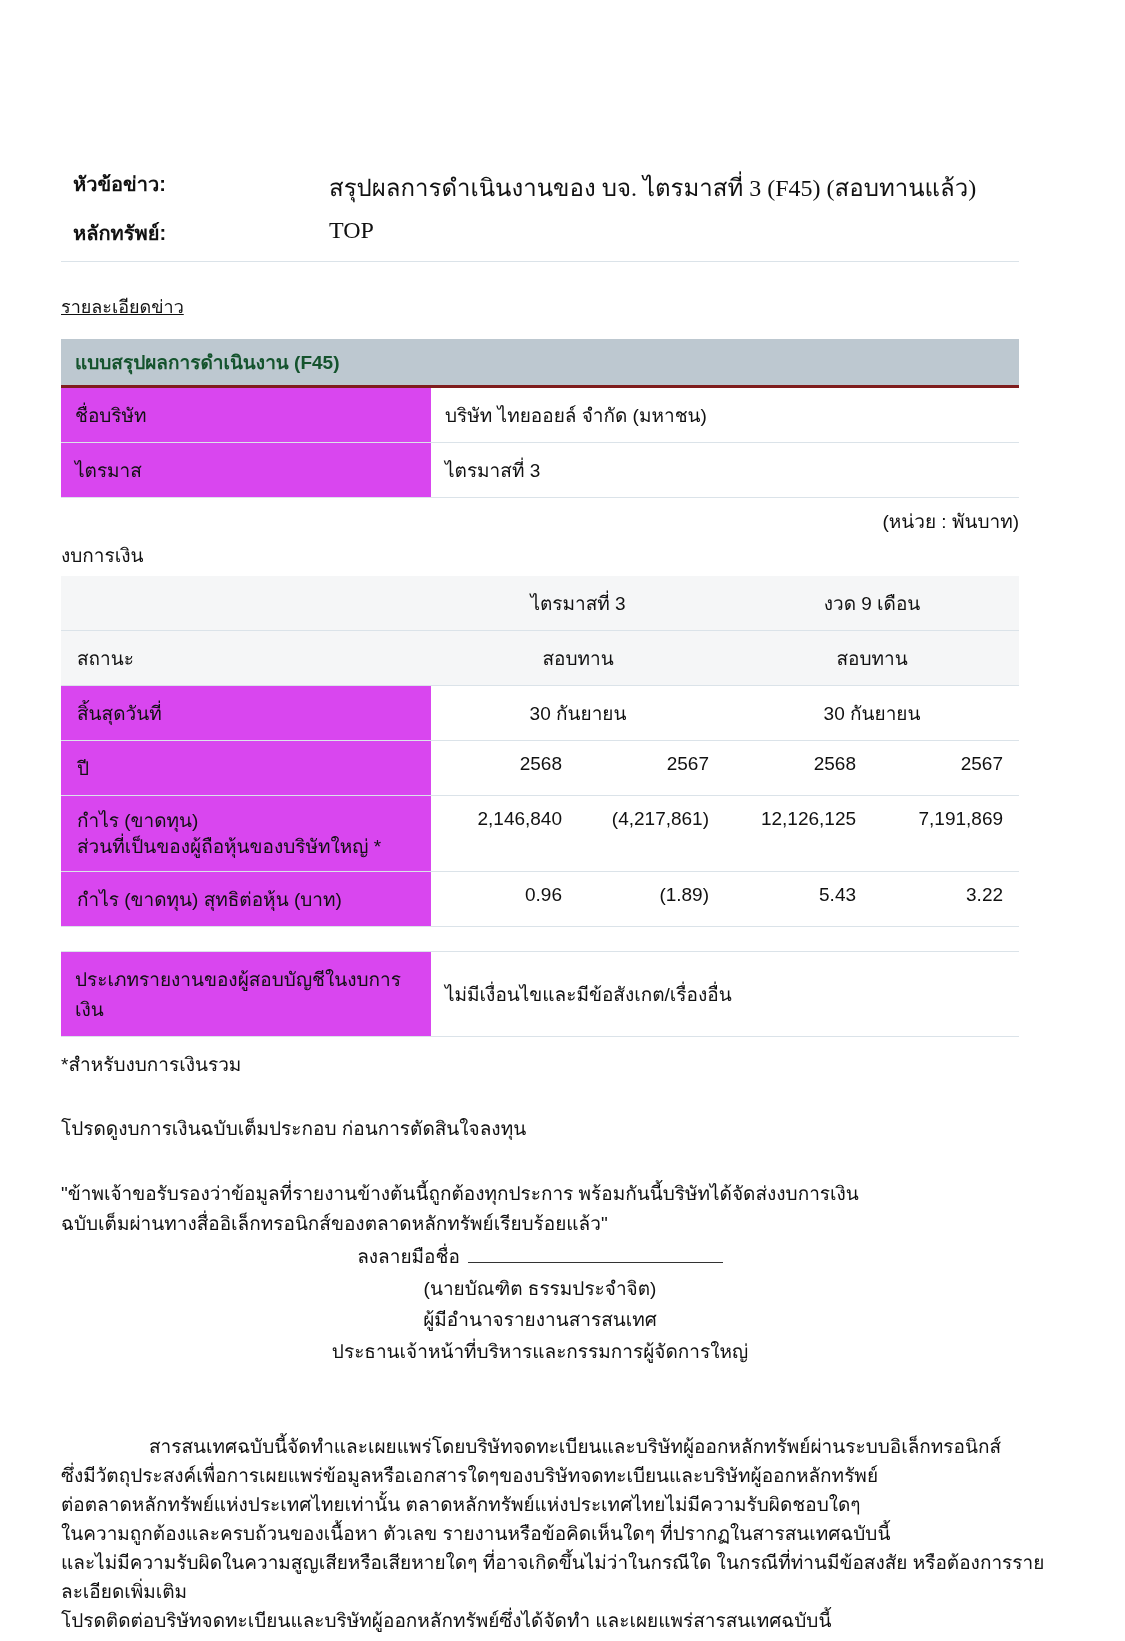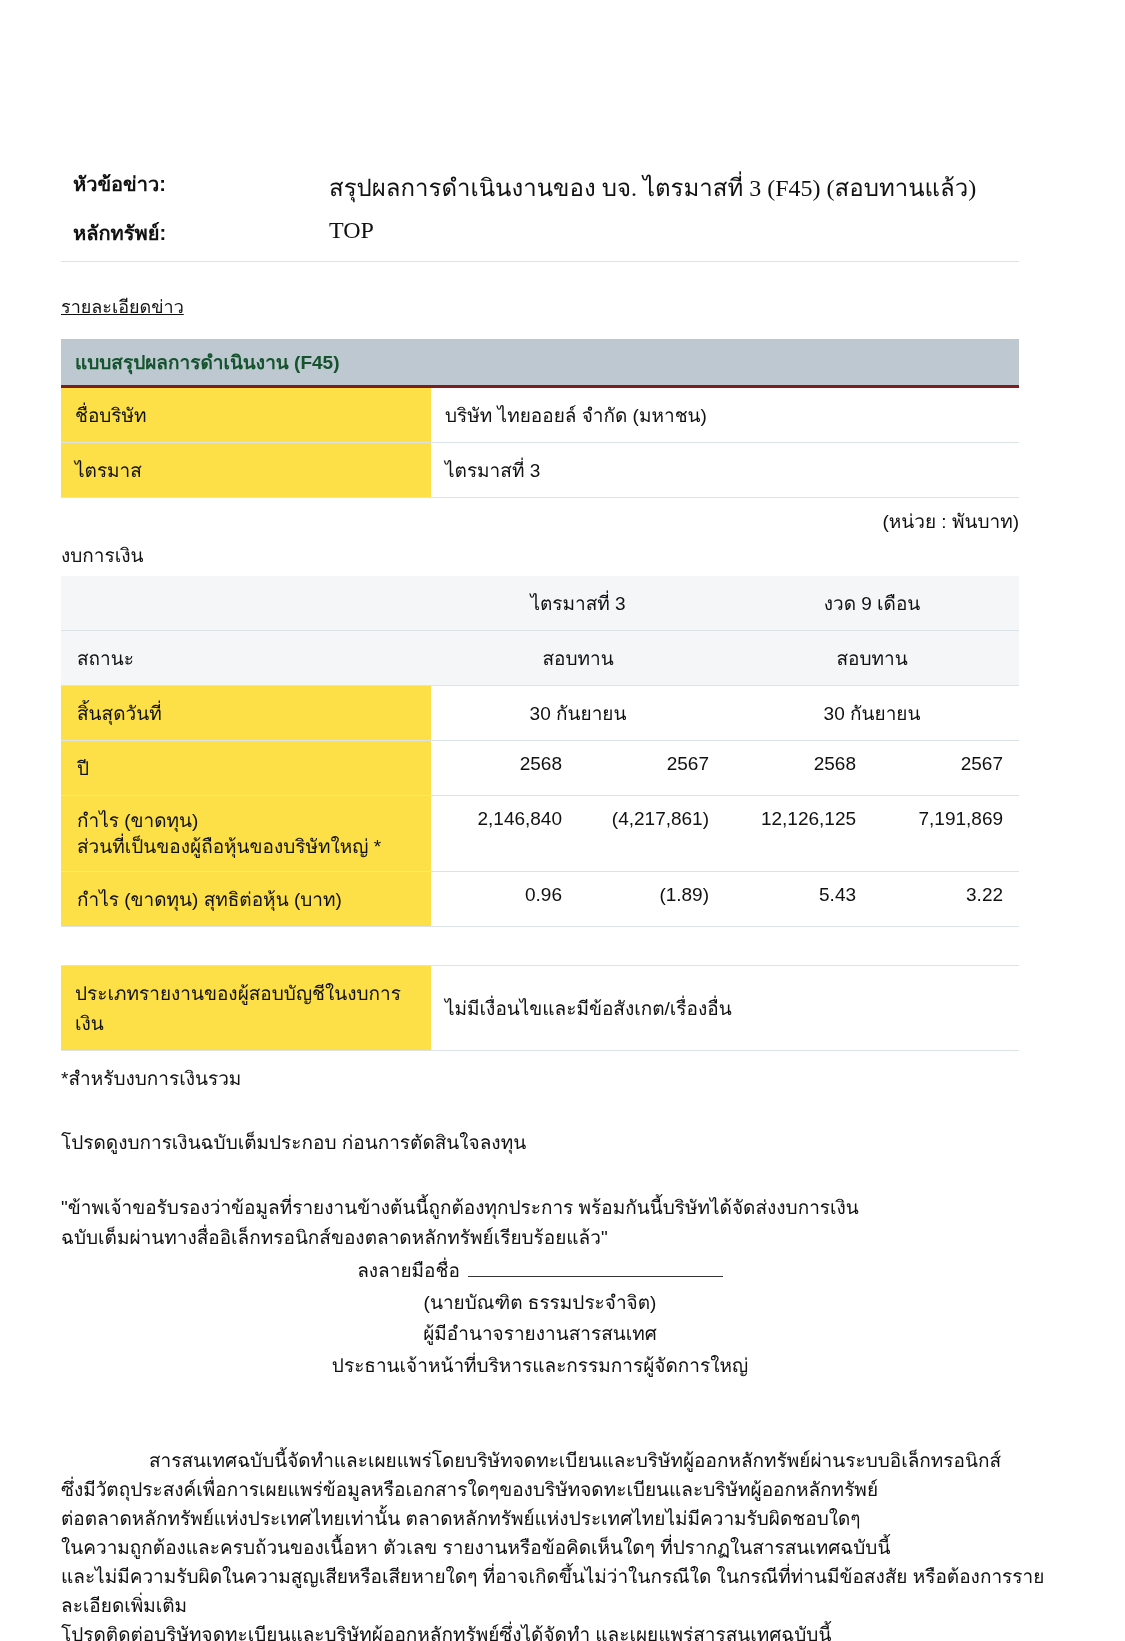--- a/index.html
+++ b/index.html
@@ -22,38 +22,38 @@
   .details-link { display:inline-block; margin-top:30px; color:#111; text-decoration:underline; cursor:pointer; font-size:18px; }
 
   
   table { border-collapse:collapse; }
   .summary-table { width:958px; margin-top:18px; }
   .summary-table td { border-bottom:1px solid #dbe3e9; padding:12px 14px; font-size:19px; vertical-align:middle; }
   .summary-table .title-row td {
     background:#bdc8d0; font-weight:bold; font-size:19px; color:#14532d;
     border-bottom:3px solid #7f1d1d; padding:8px 14px;
   }
-  .lbl-cell { background:#fde047; width:370px; }
+  .lbl-cell { background:#d946ef; width:370px; }
 
   .unit-note { width:958px; text-align:right; margin-top:8px; font-size:19px; }
   .fin-label { margin-top:4px; font-size:19px; }
 
   
   .fin-table { width:958px; margin-top:6px; table-layout:fixed; }
   .fin-table col.c-lbl { width:370px; }
   .fin-table col.c-num { width:147px; }
   .fin-table td { border-bottom:1px solid #dbe3e9; padding:12px 16px; font-size:19px; vertical-align:top; }
   .fin-table td.ctr { text-align:center; }
   .fin-table td.num { text-align:right; }
   .fin-table tr.shade td { background:#f5f6f7; }
   .fin-table td.lbl-cell { width:auto; }
   .two-line span { display:block; line-height:1.35; }
 
   
-  .auditor-table { width:958px; margin-top:38px; }
+  .auditor-table { width:958px; margin-top:24px; }
   .auditor-table td { border-top:1px solid #dbe3e9; border-bottom:1px solid #dbe3e9; padding:12px 14px; font-size:19px; }
   .auditor-table td.lbl-cell { width:370px; }
 
   .footnote { margin-top:12px; font-size:19px; }
   .advice { margin-top:34px; font-size:19px; }
 
   .cert { margin-top:36px; font-size:19px; line-height:1.55; }
   .sig-block { width:958px; text-align:center; margin-top:6px; font-size:19px; }
   .sig-line-row { margin-top:4px; }
   .sig-underline { display:inline-block; width:255px; border-bottom:1.5px solid #333; height:18px; margin-left:8px; }

